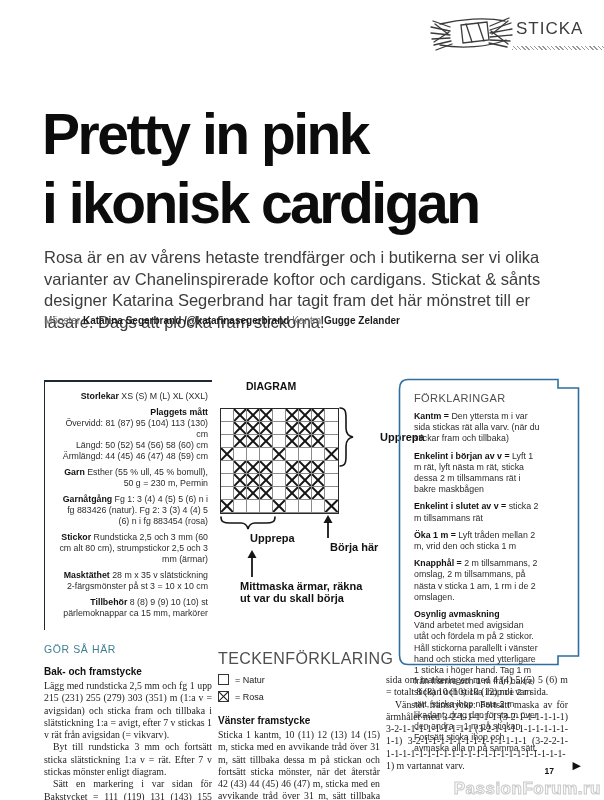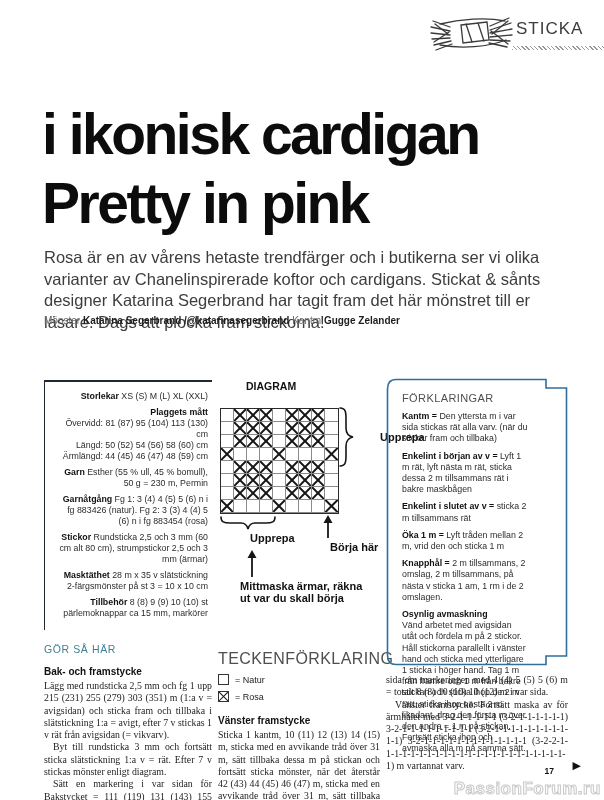--- a/index.html
+++ b/index.html
@@ -50,21 +50,21 @@
   .diag-label{position:absolute;font-size:11px;font-weight:bold;color:#111;padding-left:22px;}
   .legend-head{font-size:16px;color:#4f4f4f;letter-spacing:.4px;margin-top:18px;}
   .legend-row{display:flex;align-items:center;gap:6px;margin-top:6px;font-size:9px;color:#222;}
   .sym{position:relative;width:9px;height:9px;border:1.2px solid #333;overflow:hidden;
        box-sizing:content-box;background:#fff;flex:0 0 auto;}
   .sym.x::before,.sym.x::after{content:"";position:absolute;left:-3px;right:-3px;top:50%;
        height:1.4px;margin-top:-.7px;background:#161616;}
   .sym.x::before{transform:rotate(45deg);}
   .sym.x::after{transform:rotate(-45deg);}
   
-  .fork-box{position:relative;width:156px;height:288px;box-sizing:border-box;}
+  .fork-box{position:relative;width:156px;height:288px;box-sizing:border-box;margin-left:12px;}
   .fork-border{position:absolute;inset:0;}
   .fork-inner{position:relative;padding:14px 14px 0 16px;}
   .fork-head{font-size:11px;color:#4f4f4f;letter-spacing:.4px;margin-bottom:7px;}
   .fork-entry{font-size:8.8px;line-height:11.2px;color:#2c2c2c;margin-bottom:6px;}
   .fork-entry b{color:#111;}
   .fork-entry .bterm{display:block;}
   .col3-cont{position:absolute;top:296px;left:0;width:182px;}
   .cont-arrow{position:absolute;right:-13px;bottom:0;font-size:11px;color:#111;}
   
   .uparrow{position:absolute;}
@@ -102,22 +102,22 @@
           <path d="M80 34 L63 21"></path>
         <path d="M38 14 L44 32"></path>
           <path d="M50 13 L56 31"></path>
       </g>
     </svg>
     <div class="section-label">STICKA</div>
     <div class="squiggle"></div>
   </div>
 
   <div class="headline">
+    <div>Pretty in pink</div>
     <div>i ikonisk cardigan</div>
-    <div>Pretty in pink</div>
   </div>
 
   <div class="intro">Rosa är en av vårens hetaste trendfärger och i butikerna ser vi olika varianter av Chanelinspirerade koftor och cardigans. Stickat &amp; sånts designer Katarina Segerbrand har tagit fram det här mönstret till er läsare. Dags att plocka fram stickorna!</div>
 
   <div class="byline">
     <span>Mönster</span>
     <b>Katarina Segerbrand /@katarinasegerbrand</b>
     <span>Kantm</span>
     <b>Gugge Zelander</b>
   </div>

